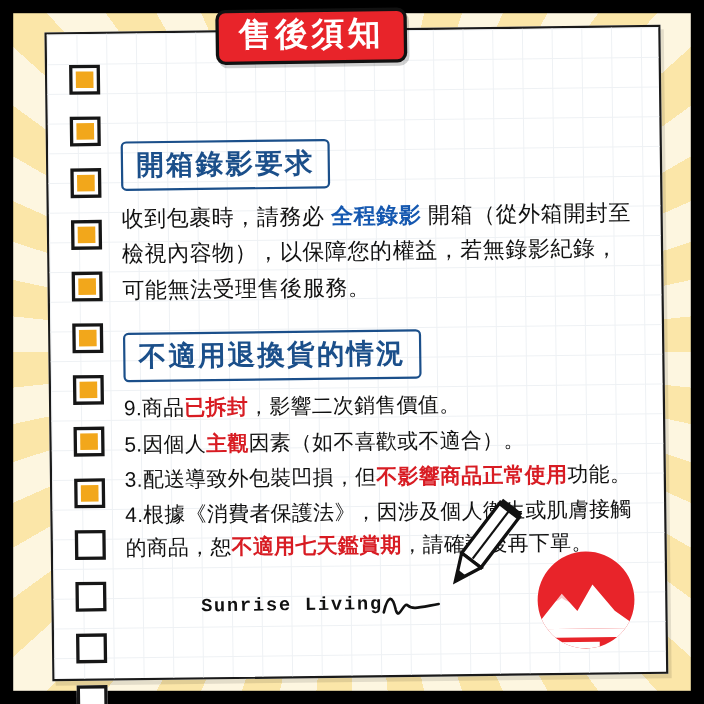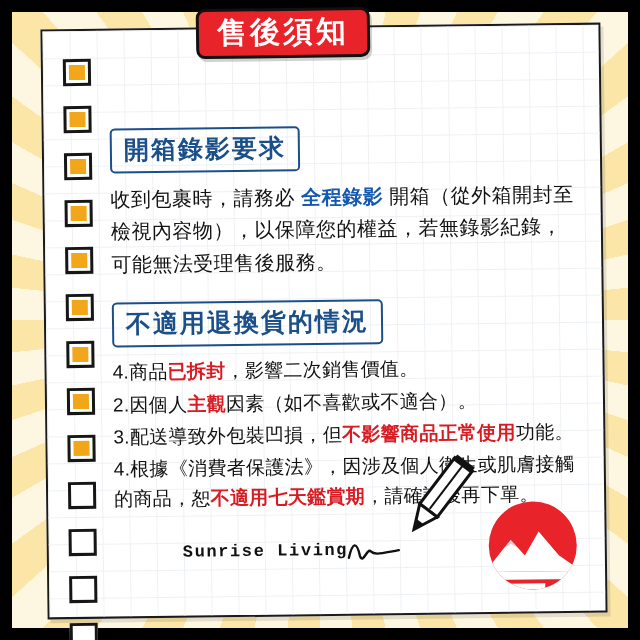--- a/index.html
+++ b/index.html
@@ -260,24 +260,24 @@
           <span>收到包裹時，請務必 </span><span class="hl-blue">全程錄影</span><span> 開箱（從外箱開封至檢視內容物），以保障您的權益，若無錄影紀錄，可能無法受理售後服務。</span>
         </div>
       </div>
 
       <div class="section" style="margin-top:22px;">
         <div class="section-head">
           <span>不適用退換貨的情況</span>
         </div>
         <ul class="list">
           <li>
-            <span>4.商品</span><span class="hl-red">已拆封</span><span>，影響二次銷售價值。</span>
+            <span>9.商品</span><span class="hl-red">已拆封</span><span>，影響二次銷售價值。</span>
           </li>
           <li>
-            <span>2.因個人</span><span class="hl-red">主觀</span><span>因素（如不喜歡或不適合）。</span>
+            <span>5.因個人</span><span class="hl-red">主觀</span><span>因素（如不喜歡或不適合）。</span>
           </li>
           <li>
             <span>3.配送導致外包裝凹損，但</span><span class="hl-red">不影響商品正常使用</span><span>功能。</span>
           </li>
           <li>
             <span>4.根據《消費者保護法》，因涉及個人衛生或肌膚接觸的商品，恕</span><span class="hl-red">不適用七天鑑賞期</span><span>，請確認後再下單。</span>
           </li>
         </ul>
       </div>
 

